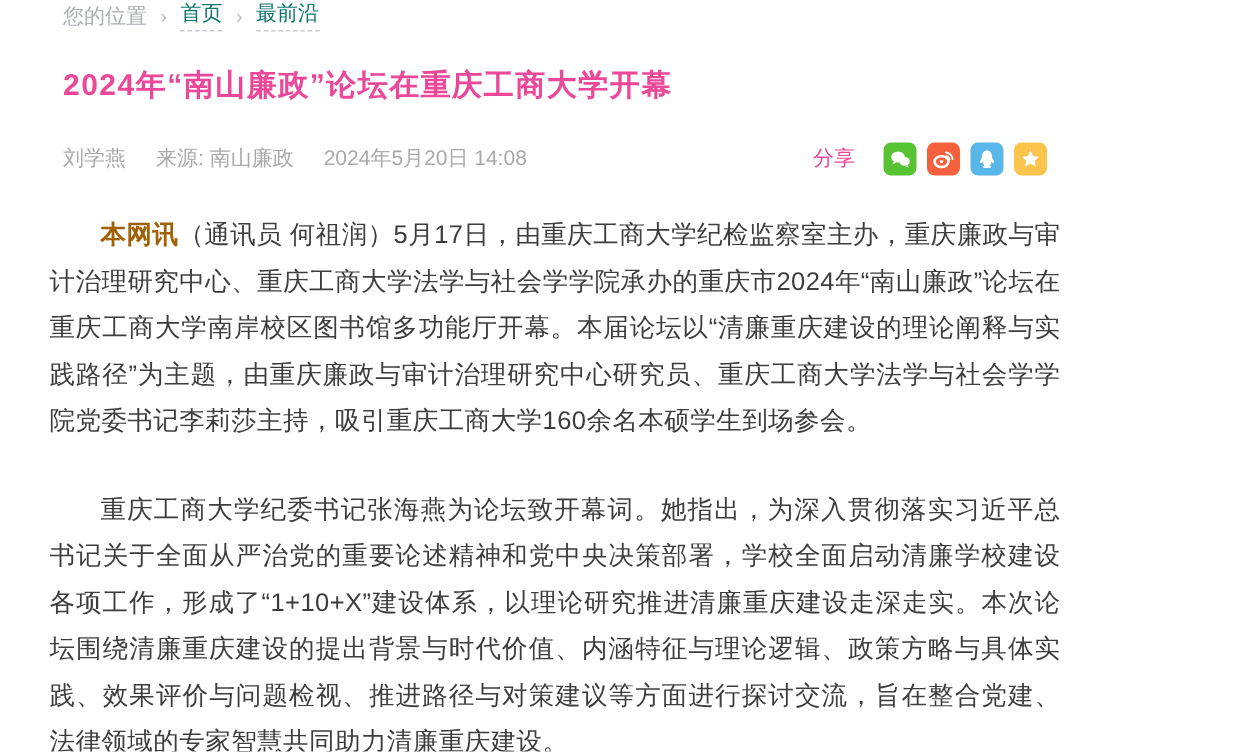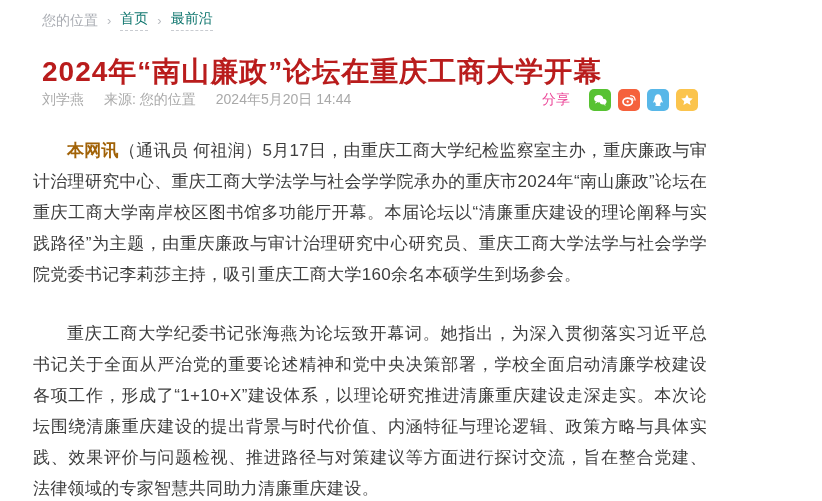--- a/index.html
+++ b/index.html
@@ -1,29 +1,29 @@
 <!DOCTYPE html>
 <html><head>
 <meta charset="utf-8">
 <style>
   * { margin:0; padding:0; box-sizing:border-box; }
   html,body { width:822px; height:501px; overflow:hidden; background:#fff;
     font-family:"Liberation Sans","DejaVu Sans",sans-serif; }
-  .page { width:740px; height:501px; background:#fff; padding-top:10px; }
+  .page { width:740px; height:501px; background:#fff; }
 
   
   .breadcrumb { padding:0 42px; font-size:14px; color:#aaadb3; display:flex; align-items:center; gap:9px; }
   .crumb-sep { color:#b8bbc0; font-size:13px; }
   .crumb-link { color:#0f766e; text-decoration:none; border-bottom:1px dashed #c9ccd1; padding-bottom:2px; cursor:pointer; }
 
   
-  .title { padding:0 42px; margin-top:24px; font-size:28px; font-weight:bold; color:#b91c1c; letter-spacing:1px; line-height:1.2; }
+  .title { padding:0 42px; margin-top:24px; font-size:20px; font-weight:bold; color:#ec4899; letter-spacing:1px; line-height:1.2; }
 
   
-  .meta { padding:0 42px; display:flex; align-items:center; font-size:14px; color:#a9a9a9; }
+  .meta { padding:0 42px; margin-top:26px; display:flex; align-items:center; font-size:14px; color:#a9a9a9; }
   .meta-item { margin-right:20px; }
   .share { margin-left:auto; display:flex; align-items:center; }
   .share-label { color:#ec4899; margin-right:12px; }
   .share-btn { width:22px; height:22px; border-radius:5px; margin-left:7px; display:inline-flex;
     align-items:center; justify-content:center; cursor:pointer; border:none; }
   .share-btn svg { display:block; }
 
   
   .article { padding:0 33px; margin-top:24px; }
   .article p { font-size:17px; color:#3d3d3d; line-height:31px; text-indent:2em; letter-spacing:0.3px; text-align:justify; }
@@ -40,22 +40,22 @@
     <span class="crumb-sep">›</span>
     <a class="crumb-link">首页</a>
     <span class="crumb-sep">›</span>
     <a class="crumb-link">最前沿</a>
   </div>
 
   <h1 class="title">2024年“南山廉政”论坛在重庆工商大学开幕</h1>
 
   <div class="meta">
     <span class="meta-item">刘学燕</span>
-    <span class="meta-item">来源: 您的位置</span>
-    <span class="meta-item">2024年5月20日 14:44</span>
+    <span class="meta-item">来源: 南山廉政</span>
+    <span class="meta-item">2024年5月20日 14:08</span>
 
     <div class="share">
       <span class="share-label">分享</span>
 
       <button class="share-btn" title="" style="background: rgb(87, 194, 50);">
         <span>
           <svg viewBox="0 0 24 24" width="16" height="16">
             <ellipse cx="10" cy="10" rx="6.8" ry="5.6" fill="#fff"></ellipse>
             <path d="M6 14.2 L4.4 17.4 L8 15.6 Z" fill="#fff"></path>
             <ellipse cx="16.6" cy="14.4" rx="5.2" ry="4.4" fill="#fff"></ellipse>

